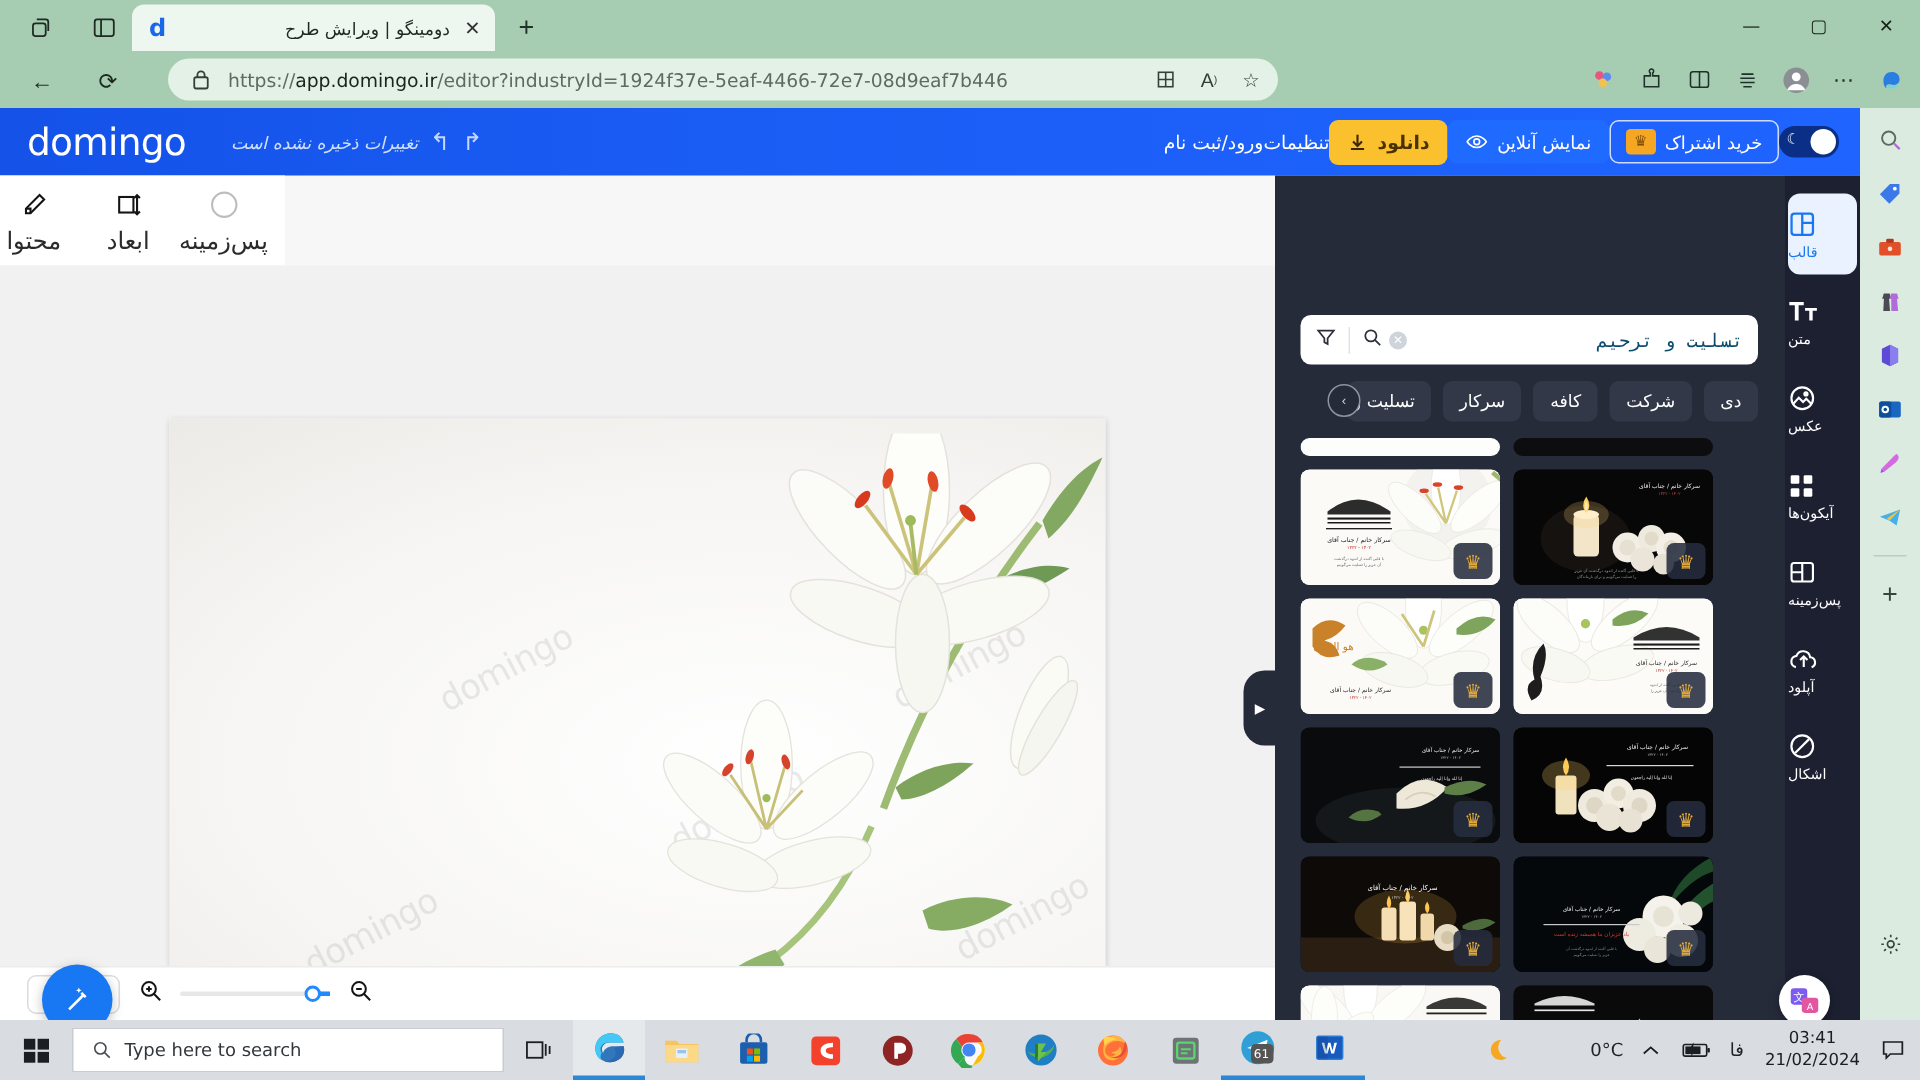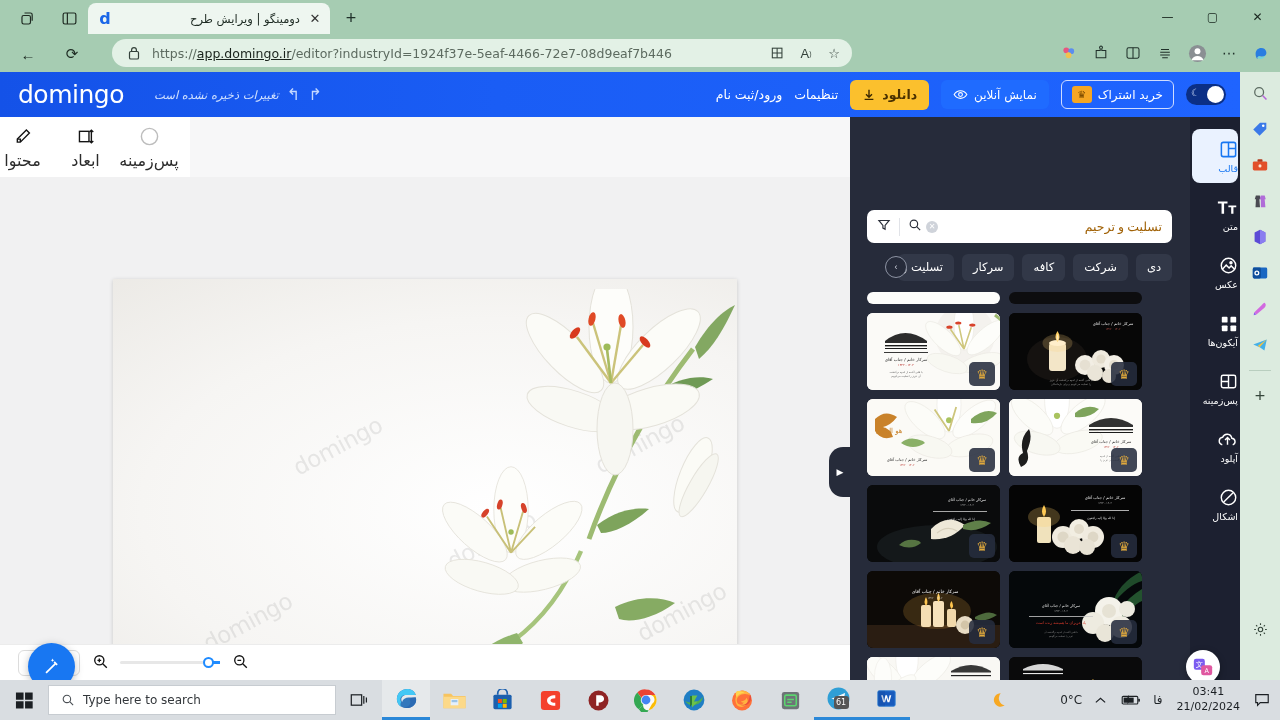--- a/index.html
+++ b/index.html
@@ -65,21 +65,21 @@
   }
   .omnibox {
     position: absolute; left: 112px; top: 5px; width: 740px; height: 28px;
     background: #e3f1e6; border-radius: 14px; display: flex; align-items: center;
     padding: 0 8px 0 12px; gap: 8px;
   }
   .omni-url {
     flex: 1 1 auto; font-size: 12.5px; color: #5d6b60; white-space: nowrap;
     overflow: hidden; font-family: "DejaVu Sans", sans-serif;
   }
-  .omni-url b { color: #1a231c; font-weight: normal; text-decoration: underline; }
+  .omni-url b { color: #1a231c; font-weight: normal; }
   .omni-ic { width: 20px; height: 20px; display:flex; align-items:center; justify-content:center; color:#33413a; font-size: 13px;}
   .nav-right { position: absolute; right: 4px; top: 4px; height: 30px; display: flex; align-items: center; gap: 2px; }
   .nav-right > div {
     width: 30px; height: 30px; border-radius: 50%;
     display: flex; align-items: center; justify-content: center;
     color: #20302a; font-size: 14px;
   }
 
   
   .edge-sidebar {
@@ -106,21 +106,21 @@
   }
   .unsaved {
     margin-left: 30px; font-size: 11.5px; color: #cfe0ff; direction: rtl;
     font-family: "DejaVu Sans", sans-serif;
     font-style: italic;
   }
   .hdr-undo, .hdr-redo {
     margin-left: 8px; font-size: 16px; color: #c4d8ff;
     font-family: "DejaVu Sans", sans-serif;
   }
-  .hdr-right { position: absolute; right: 14px; top: 0; height: 45px; display: flex; align-items: center; gap: 12px; }
+  .hdr-right { position: absolute; right: 14px; top: 0; height: 45px; display: flex; align-items: center; gap: 0; }
   .mode-toggle {
     width: 40px; height: 21px; border-radius: 11px; background: #0b2f86;
     position: relative; flex: 0 0 40px;
   }
   .mode-toggle .knob {
     position: absolute; right: 2px; top: 2px; width: 17px; height: 17px;
     border-radius: 50%; background: #fff;
   }
   .mode-toggle .moon {
     position: absolute; left: 5px; top: 3px; font-size: 10px; color: #dce8ff;
@@ -223,22 +223,22 @@
     position: absolute; left: 850px; top: 45px; width: 340px; height: 563px;
     background: #262b3a;
   }
   .tpl-panel-inner { position: absolute; inset: 0; overflow: hidden; }
   .search-wrap {
     position: absolute; right: 18px; top: 93px; width: 305px; height: 33px;
     background: #fff; border-radius: 7px; display: flex; flex-direction: row-reverse;
     align-items: center; padding: 0 10px;
   }
   .search-input-txt {
-    flex: 1 1 auto; font-size: 12.5px; color: #a16207; direction: rtl; text-align: right;
-    font-family: Liberation Serif, serif;
+    flex: 1 1 auto; font-size: 12.5px; color: #0c4a6e; direction: rtl; text-align: right;
+    font-family: Liberation Mono, monospace;
   }
   .search-clear {
     width: 12px; height: 12px; border-radius: 50%; background: #cfd3da; color: #fff;
     font-size: 8px; display: flex; align-items: center; justify-content: center; margin-right: 4px;
   }
   .search-mag { font-size: 13px; color: #2b2f3a; margin-right: 4px; }
   .search-div { width: 1px; height: 18px; background: #e1e3e8; margin: 0 8px; }
   .search-filter { font-size: 13px; color: #2b2f3a; }
 
   .chips {
@@ -279,21 +279,21 @@
   }
 
   
   .rail {
     position: absolute; left: 1190px; top: 45px; width: 50px; height: 563px;
     background: #1c2030; display: flex; flex-direction: column; align-items: center;
     padding-top: 12px; gap: 4px;
   }
   .rail-item {
     width: 46px; height: 54px; border-radius: 8px; display: flex; flex-direction: column;
-    align-items: flex-end; justify-content: center; gap: 2px; color: #fff;
+    align-items: flex-start; justify-content: center; gap: 2px; color: #fff;
   }
   .rail-item.active { background: #eaf2ff; color: #1877f2; }
   .rail-ic { font-size: 17px; height: 22px; display: flex; align-items: center; }
   .rail-lb { font-size: 9.5px; direction: rtl; font-family: "DejaVu Sans", sans-serif; }
   .fab-ai1 {
     position: absolute; left: 1186px; top: 578px; width: 34px; height: 34px;
     border-radius: 50%; background: #fff; box-shadow: 0 2px 7px rgba(0,0,0,.3);
     display: flex; align-items: center; justify-content: center; z-index: 9;
   }
 

